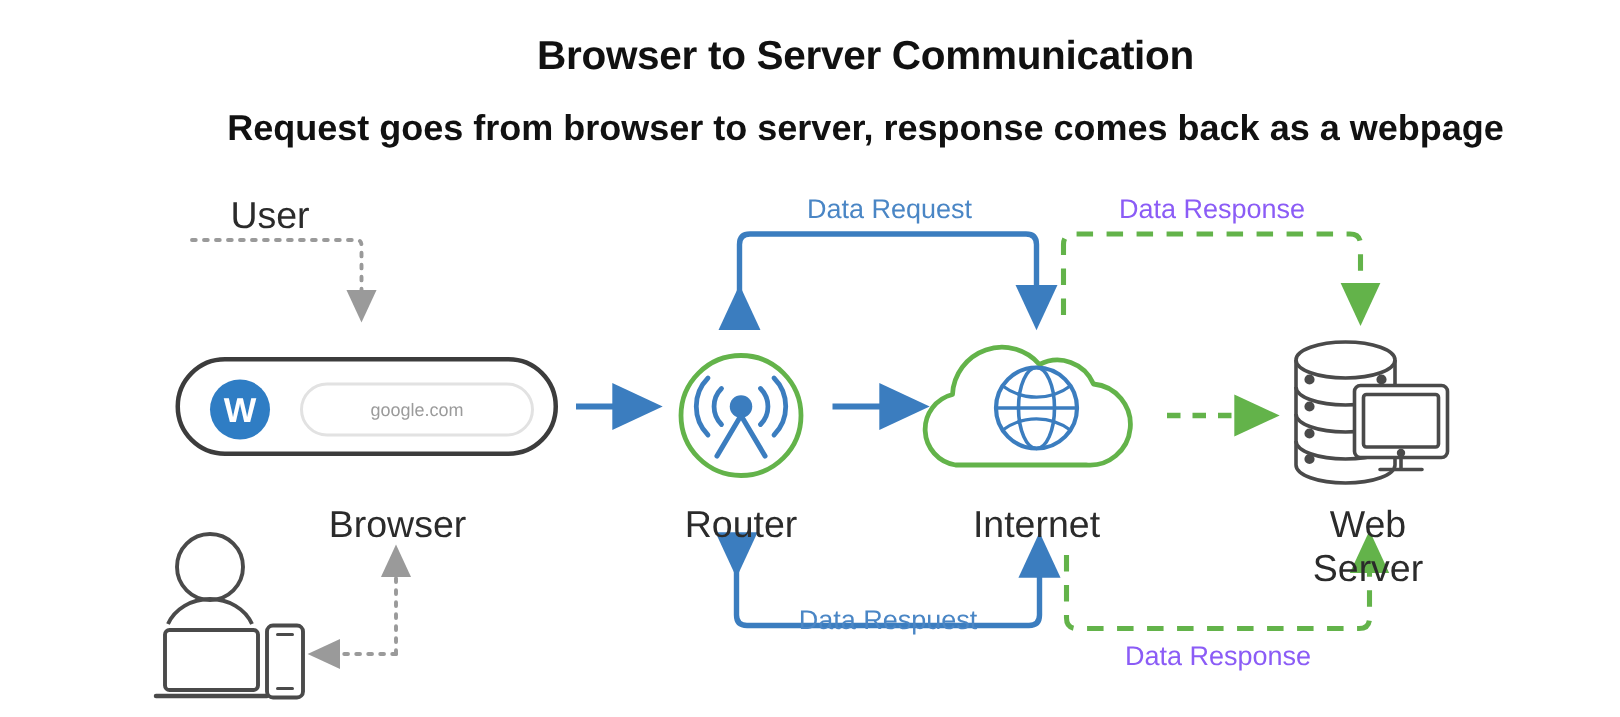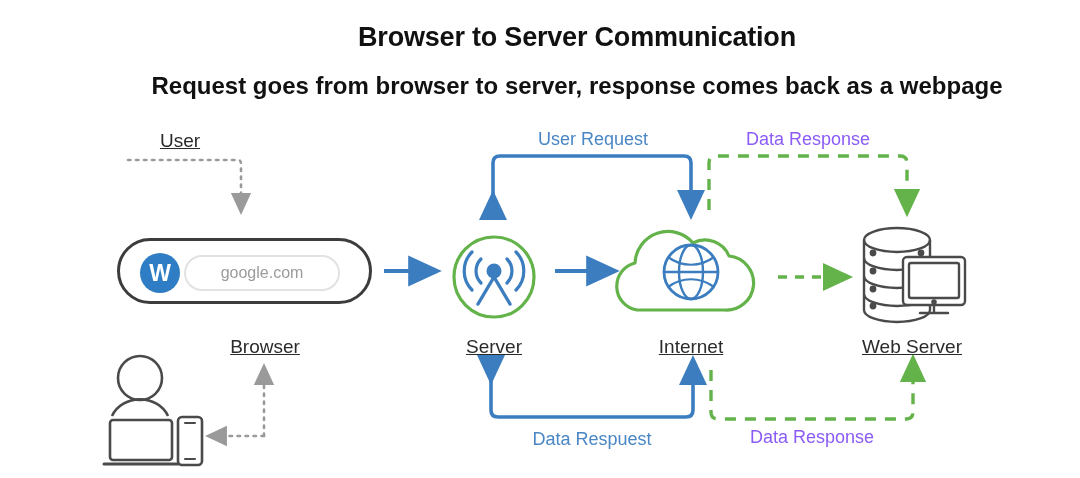--- a/index.html
+++ b/index.html
@@ -3,33 +3,33 @@
 <meta charset="utf-8">
 <style>
   html,body{margin:0;padding:0;background:#ffffff;}
   body{width:1080px;height:478px;overflow:hidden;font-family:"Liberation Sans",sans-serif;}
   #stage{position:relative;width:1080px;height:478px;background:#fff;}
 
   .ttl{position:absolute;left:0;width:1080px;text-align:center;color:#111;font-weight:bold;padding-left:37px;}
   #title{top:22px;font-size:27px;letter-spacing:-0.2px;}
   #subtitle{top:72px;font-size:24px;}
 
-  .node-label{position:absolute;text-align:center;color:#2b2b2b;font-size:19px;text-decoration:underline;}
+  .node-label{position:absolute;text-align:center;color:#2b2b2b;font-size:25px;}
 
   .edge-label{position:absolute;text-align:center;font-size:18px;}
   .lbl-blue{color:#4a86c5;}
   .lbl-green{color:#8b5cf6;}
 
   
   #browser{position:absolute;left:117px;top:238px;width:255px;height:66px;
            border:3px solid #3c3c3c;border-radius:33px;box-sizing:border-box;background:#fff;}
   #wlogo{position:absolute;left:20px;top:12px;width:40px;height:40px;border-radius:50%;
          background:#2f7dc4;color:#fff;font-size:23px;font-weight:bold;line-height:40px;text-align:center;}
-  #urlbar{position:absolute;left:64px;top:14px;width:156px;height:36px;border:2px solid #e2e2e2;
-          border-radius:18px;box-sizing:border-box;color:#9b9b9b;font-size:16px;line-height:32px;text-align:center;}
+  #urlbar{position:absolute;left:80px;top:14px;width:156px;height:36px;border:2px solid #e2e2e2;
+          border-radius:18px;box-sizing:border-box;color:#9b9b9b;font-size:12px;line-height:32px;text-align:center;}
 
   svg{position:absolute;left:0;top:0;width:1080px;height:478px;overflow:visible;}
 </style>
 </head>
 <body>
 
 <div id="stage">
 
   <div class="ttl" id="title">Browser to Server Communication</div>
   <div class="ttl" id="subtitle">Request goes from browser to server, response comes back as a webpage</div>
@@ -132,22 +132,22 @@
     </g>
   </svg>
 
   <div id="browser">
     <div id="wlogo">W</div>
     <div id="urlbar">google.com</div>
   </div>
 
   <div class="node-label" style="left:120px;top:130px;width:120px;">User</div>
   <div class="node-label" style="left:205px;top:336px;width:120px;">Browser</div>
-  <div class="node-label" style="left:434px;top:336px;width:120px;">Server</div>
+  <div class="node-label" style="left:434px;top:336px;width:120px;">Router</div>
   <div class="node-label" style="left:852px;top:336px;width:120px;">Web Server</div>
   <div class="node-label" style="left:631px;top:336px;width:120px;">Internet</div>
 
-  <div class="edge-label lbl-blue" style="left:493px;top:129px;width:200px;">User Request</div>
+  <div class="edge-label lbl-blue" style="left:493px;top:129px;width:200px;">Data Request</div>
   <div class="edge-label lbl-green" style="left:708px;top:129px;width:200px;">Data Response</div>
-  <div class="edge-label lbl-blue" style="left:492px;top:429px;width:200px;">Data Respuest</div>
+  <div class="edge-label lbl-blue" style="left:492px;top:403px;width:200px;">Data Respuest</div>
   <div class="edge-label lbl-green" style="left:712px;top:427px;width:200px;">Data Response</div>
 
 </div>
 
 </body></html>

